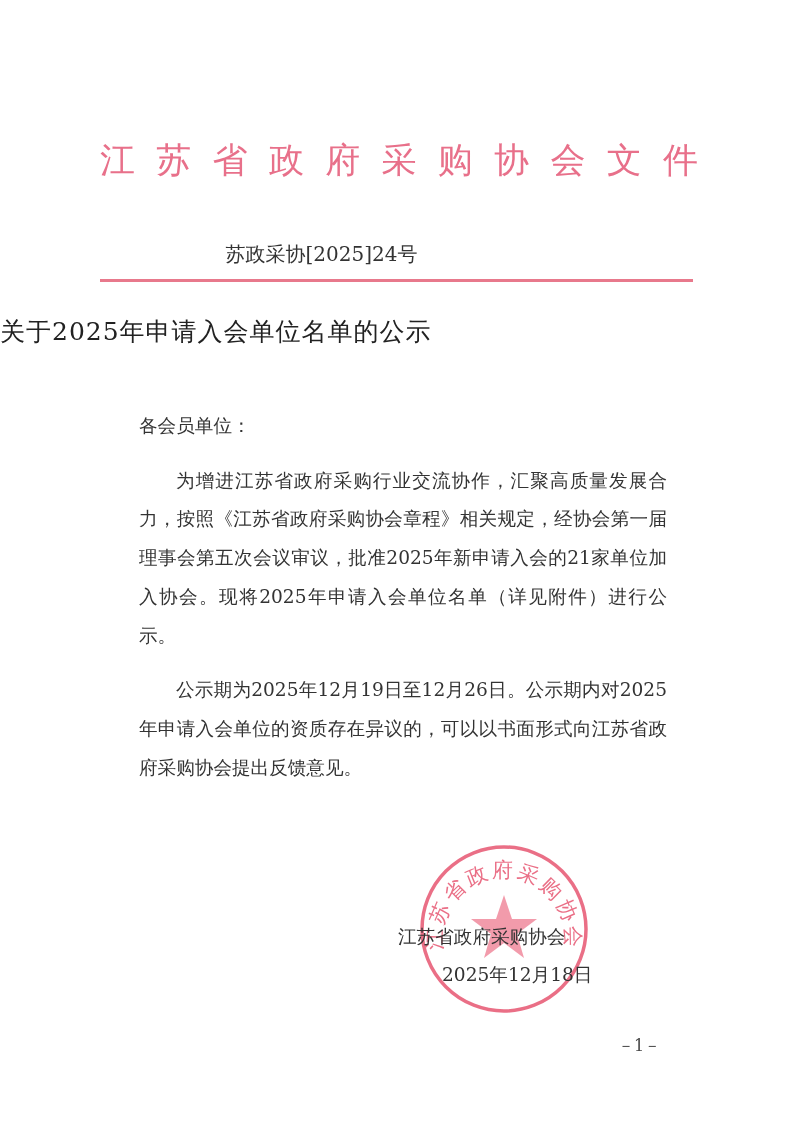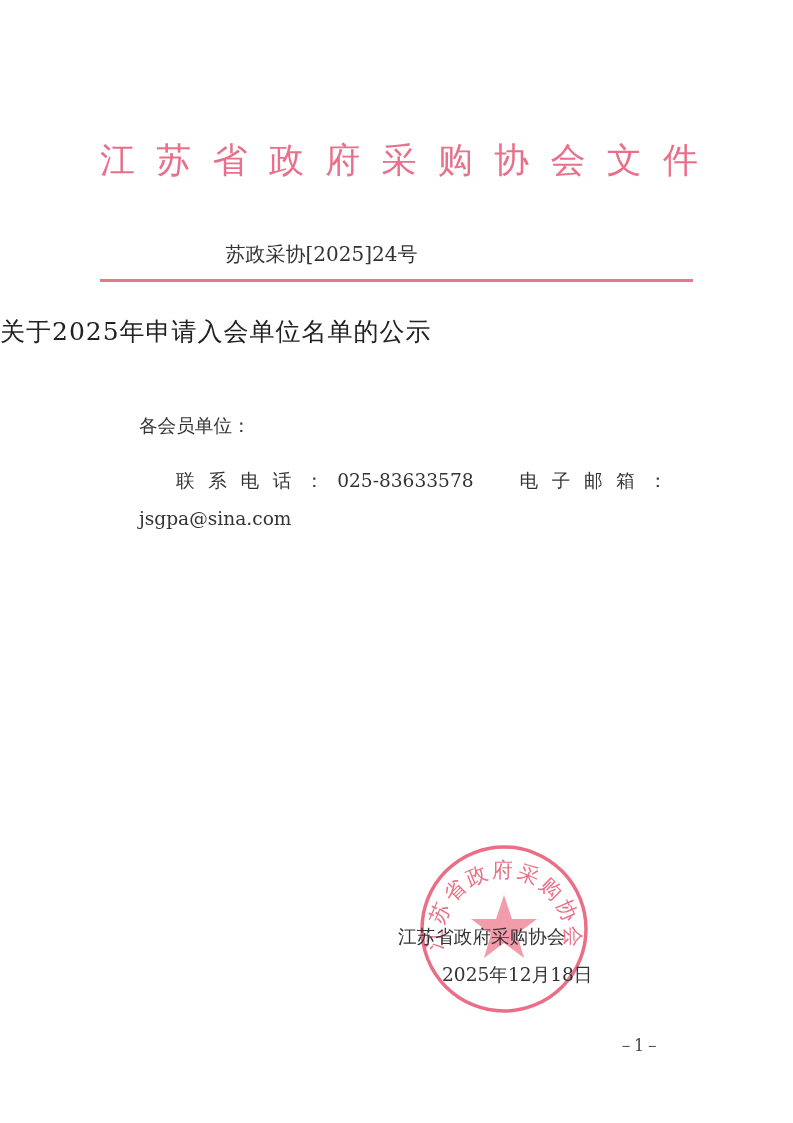--- a/index.html
+++ b/index.html
@@ -32,21 +32,22 @@
 <div class="abs doc-header">江苏省政府采购协会文件</div>
 
 <div class="abs doc-number">苏政采协[2025]24号</div>
 
 <div class="abs red-rule"></div>
 
 <div class="abs doc-title">关于2025年申请入会单位名单的公示</div>
 
 <div class="abs body-text">
   <p>各会员单位：</p>
-  <p class="indent">联系电话：025-83633578　电子邮箱：jsgpa@sina.com</p>
+  <p class="indent">为增进江苏省政府采购行业交流协作，汇聚高质量发展合力，按照《江苏省政府采购协会章程》相关规定，经协会第一届理事会第五次会议审议，批准2025年新申请入会的21家单位加入协会。现将2025年申请入会单位名单（详见附件）进行公示。</p>
+  <p class="indent">公示期为2025年12月19日至12月26日。公示期内对2025年申请入会单位的资质存在异议的，可以以书面形式向江苏省政府采购协会提出反馈意见。</p>
 </div>
 
 <svg class="abs stamp" viewBox="0 0 172 172">
   <defs>
     <path id="sealArc" d="M 28,118 A 62,62 0 1,1 144,118"></path>
   </defs>
   <circle cx="86" cy="86" r="82" fill="none" stroke="#e8607a" stroke-width="3.5"></circle>
   <polygon points="86,52 94,76 119,76 99,91 106,115 86,100 66,115 73,91 53,76 78,76" fill="#ef7d92" opacity="0.85"></polygon>
   <text font-size="21" fill="#e8607a" font-family="DejaVu Serif, serif" letter-spacing="3">
     <textPath href="#sealArc" startOffset="50%" text-anchor="middle">江苏省政府采购协会</textPath>

